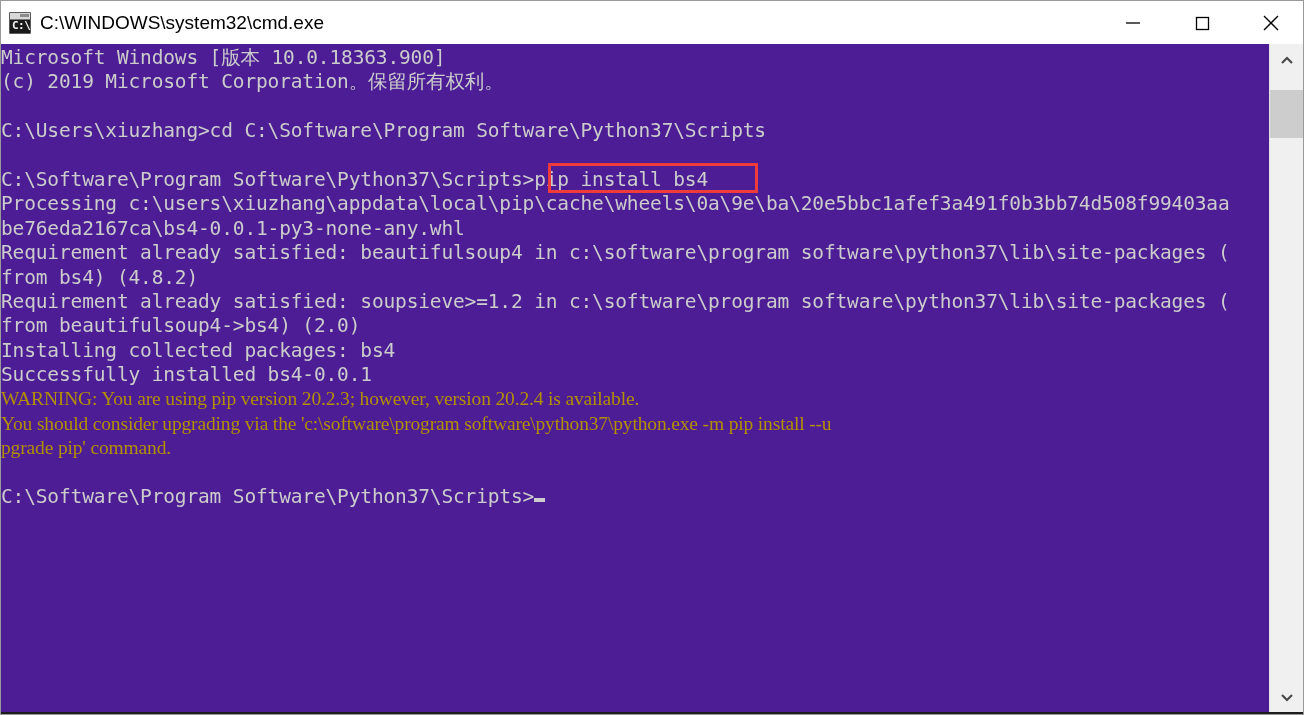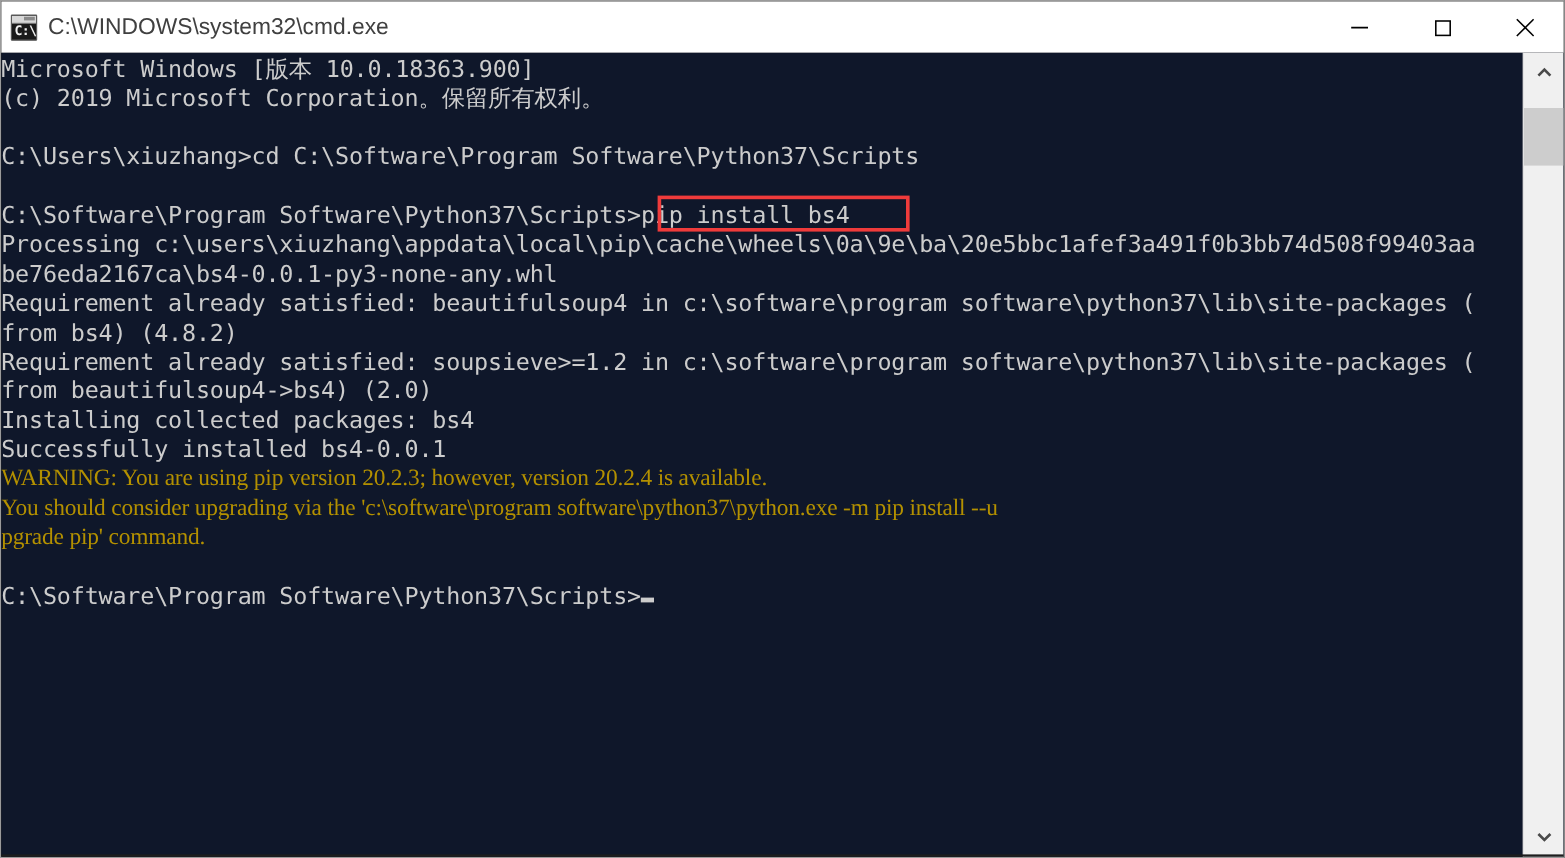--- a/index.html
+++ b/index.html
@@ -72,21 +72,21 @@
     font-size: 11px;
     font-weight: bold;
     line-height: 13px;
     color: #f2f2f2;
     letter-spacing: -0.5px;
   }
 
   .title-text {
     font-family: "Liberation Sans", sans-serif;
     font-size: 19px;
-    color: #404040;
+    color: #000000;
     white-space: nowrap;
     line-height: 43px;
   }
 
   .window-controls {
     position: absolute;
     right: 0;
     top: 0;
     height: 43px;
     display: flex;
@@ -101,21 +101,21 @@
   }
   .wc-btn svg { display: block; }
 
   
   .console {
     position: absolute;
     top: 43px;
     left: 0;
     width: 1304px;
     height: 670px;
-    background: #0f172a;
+    background: #4c1d95;
     box-sizing: border-box;
     overflow: hidden;
   }
 
   .console-text {
     position: absolute;
     top: 2px;
     left: 0;
     width: 1268px;
     font-family: "DejaVu Sans Mono", monospace;

